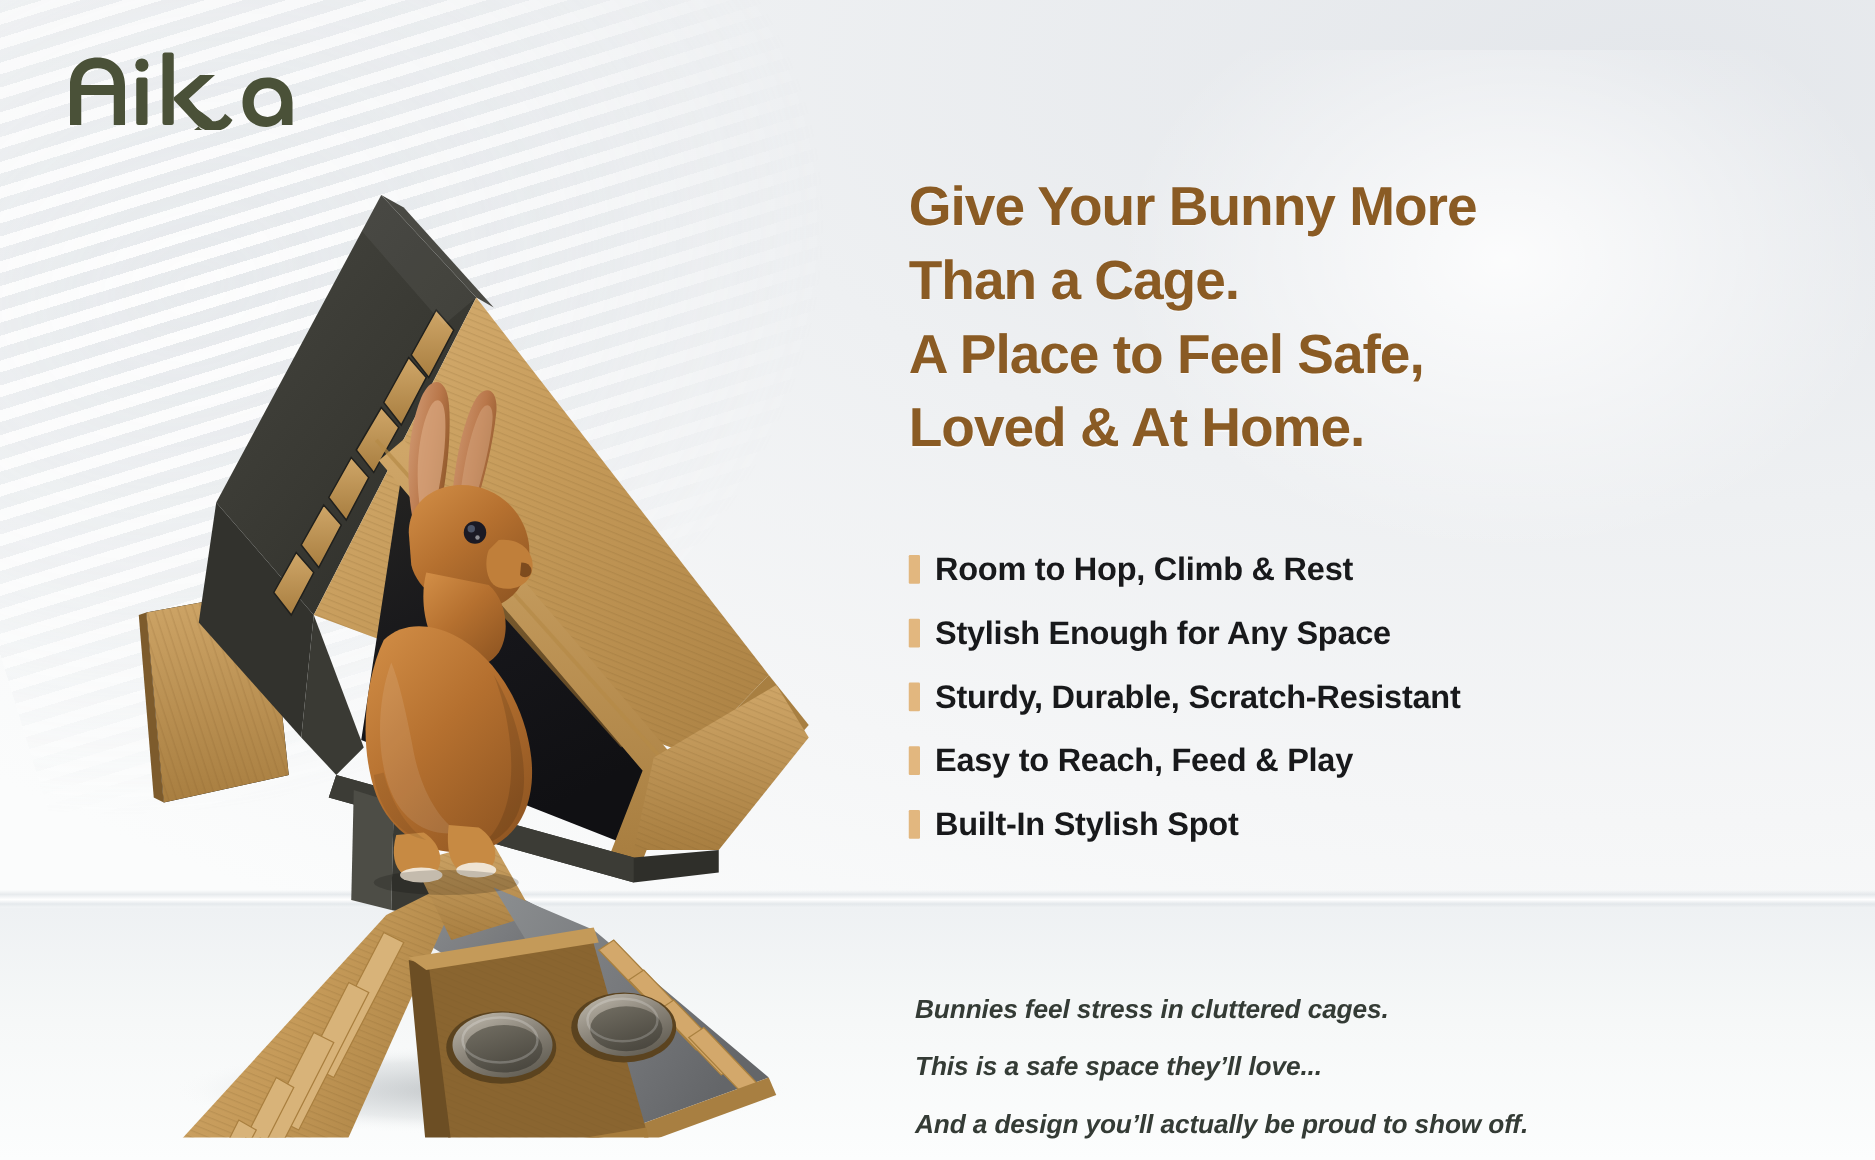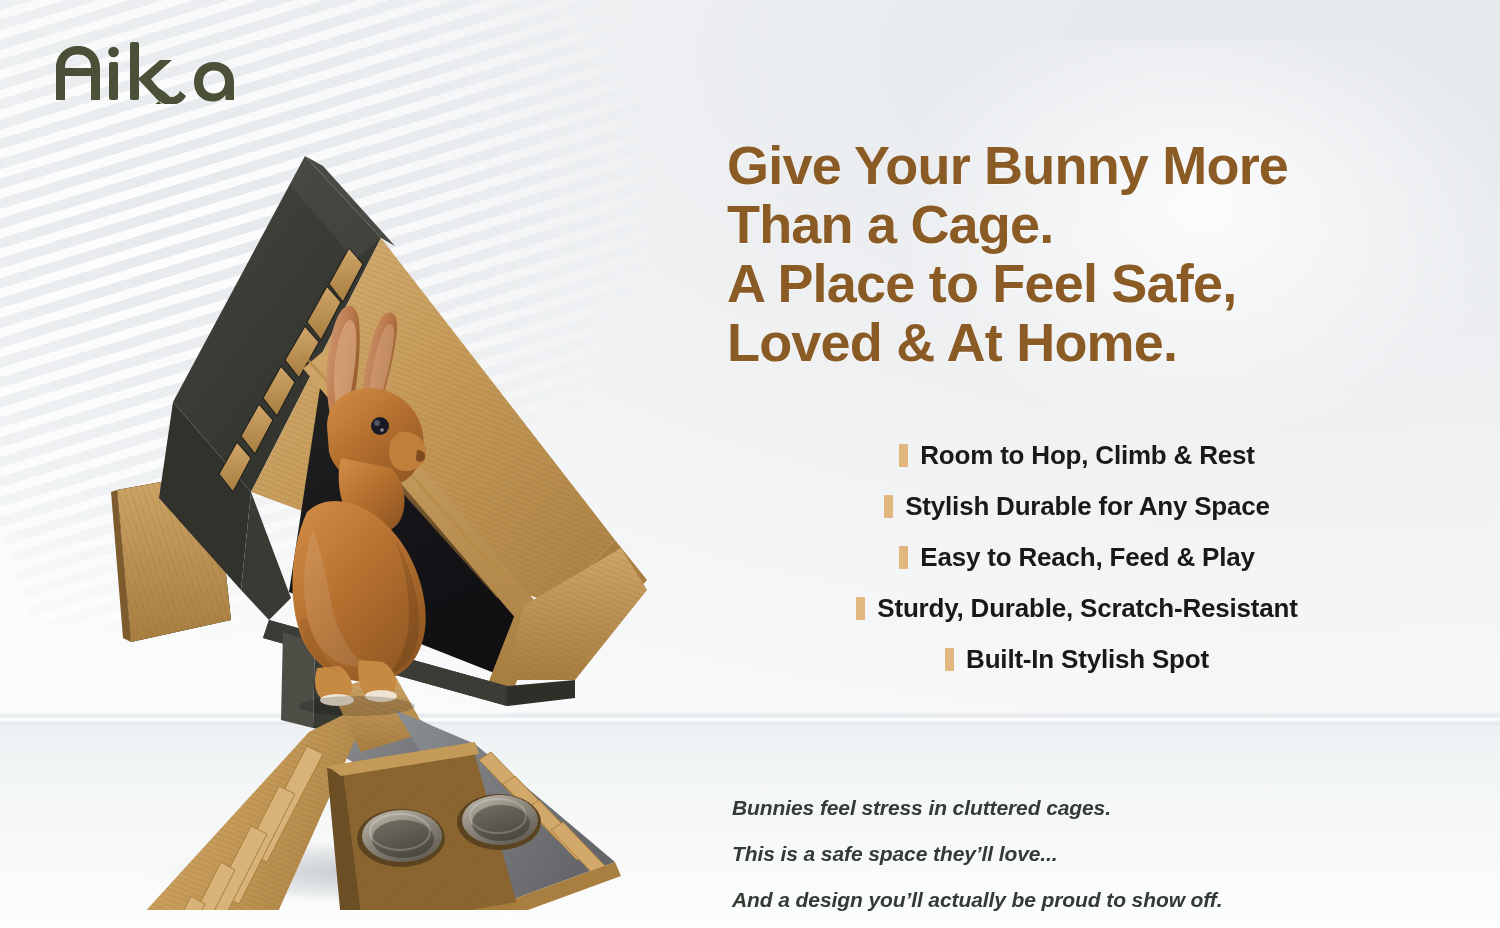--- a/index.html
+++ b/index.html
@@ -79,42 +79,41 @@
   .product svg { display: block; width: 100%; height: 100%; }
 
   
   .copy {
     position: absolute;
     left: 727px; top: 136px;
     width: 720px;
   }
   .headline {
     margin: 0;
-    font-size: 54px;
+    font-size: 44px;
     line-height: 59px;
     font-weight: 700;
     letter-spacing: -0.8px;
     color: #8a5b24;
     text-shadow: 0 1px 0 rgba(255,255,255,0.6);
     white-space: pre-line;
   }
 
   .bullets {
     margin: 0;
     padding: 0;
     list-style: none;
     position: absolute;
     left: 0; top: 294px;
     width: 700px;
   }
   .bullet {
     display: flex;
     align-items: center;
     height: 51px;
-    justify-content: center;
   }
   .bullet-marker {
     width: 9px;
     height: 23px;
     background: #e2b77f;
     border-radius: 1px;
     flex: 0 0 auto;
     margin-right: 12px;
   }
   .bullet-text {
@@ -419,32 +418,32 @@
 A Place to Feel Safe,
 Loved &amp; At Home.</h1>
 
     <ul class="bullets">
       <li class="bullet">
         <span class="bullet-marker"></span>
         <span class="bullet-text">Room to Hop, Climb &amp; Rest</span>
       </li>
       <li class="bullet">
         <span class="bullet-marker"></span>
-        <span class="bullet-text">Stylish Durable for Any Space</span>
+        <span class="bullet-text">Stylish Enough for Any Space</span>
+      </li>
+      <li class="bullet">
+        <span class="bullet-marker"></span>
+        <span class="bullet-text">Sturdy, Durable, Scratch-Resistant</span>
       </li>
       <li class="bullet">
         <span class="bullet-marker"></span>
         <span class="bullet-text">Easy to Reach, Feed &amp; Play</span>
       </li>
       <li class="bullet">
         <span class="bullet-marker"></span>
-        <span class="bullet-text">Sturdy, Durable, Scratch-Resistant</span>
-      </li>
-      <li class="bullet">
-        <span class="bullet-marker"></span>
         <span class="bullet-text">Built-In Stylish Spot</span>
       </li>
     </ul>
 
     <p class="footnote">Bunnies feel stress in cluttered cages.
 This is a safe space they’ll love...
 And a design you’ll actually be proud to show off.</p>
   </div>
 
 </div>

